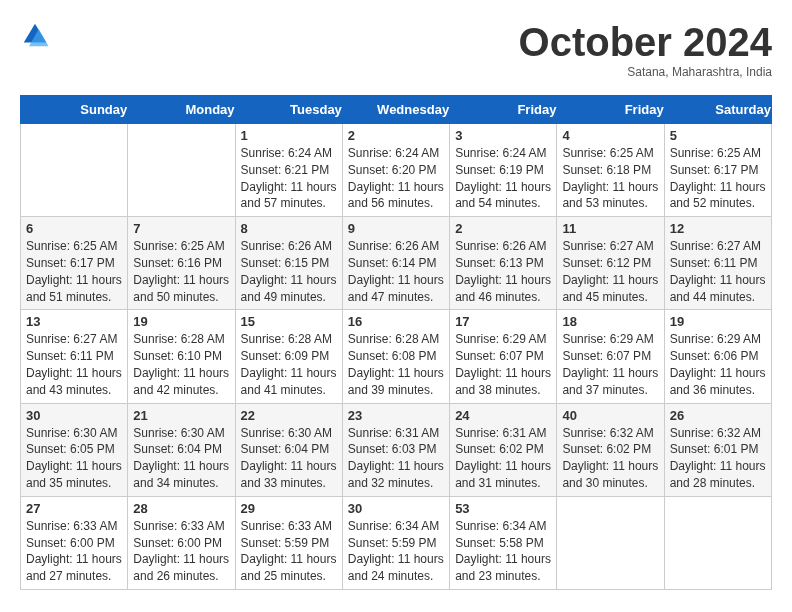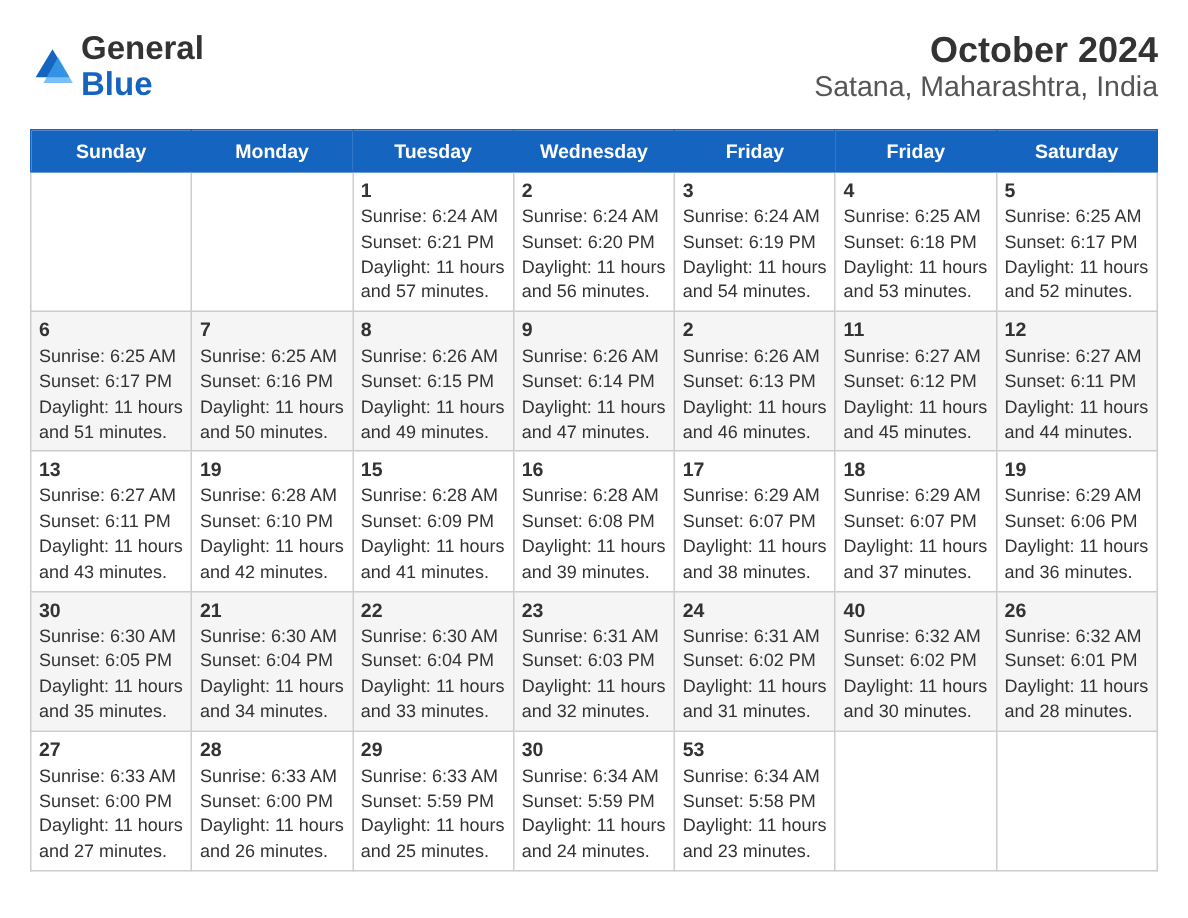--- a/index.html
+++ b/index.html
@@ -37,38 +37,38 @@
     }
     .logo-icon {
       width: 30px;
       height: 30px;
       margin-right: 4px;
     }
     .title-area {
       text-align: right;
     }
     .month-title {
-      font-size: 24px;
+      font-size: 40px;
       font-weight: bold;
       color: #333;
     }
     .location {
-      font-size: 19px;
+      font-size: 12px;
       color: #555;
     }
     table {
       width: 100%;
       border-collapse: collapse;
       font-size: 11px;
     }
     thead tr th {
       background-color: #1565C0;
       color: #fff;
-      padding: 6px 12px;
-      text-align: center;
+      padding: 6px 0;
+      text-align: right;
       font-size: 13px;
       font-weight: bold;
       border: 1px solid #1565C0;
     }
     tbody tr td {
       vertical-align: top;
       padding: 4px 5px;
       border: 1px solid #ccc;
       height: 80px;
       width: 14.28%;
@@ -95,24 +95,20 @@
   </style>
 </head>
 <body>
 
 <div class="header">
   <div class="logo">
     <svg class="logo-icon" viewBox="0 0 40 40">
       <polygon points="20,5 35,30 5,30" fill="#1565C0"></polygon>
       <polygon points="25,12 38,35 12,35" fill="#42A5F5" opacity="0.7"></polygon>
     </svg>
-    <div class="logo-text">
-      <span class="logo-general">General</span>
-      <span class="logo-blue">Blue</span>
-    </div>
   </div>
   <div class="title-area">
     <div class="month-title">October 2024</div>
     <div class="location">Satana, Maharashtra, India</div>
   </div>
 </div>
 
 <table>
   <thead>
     <tr>

